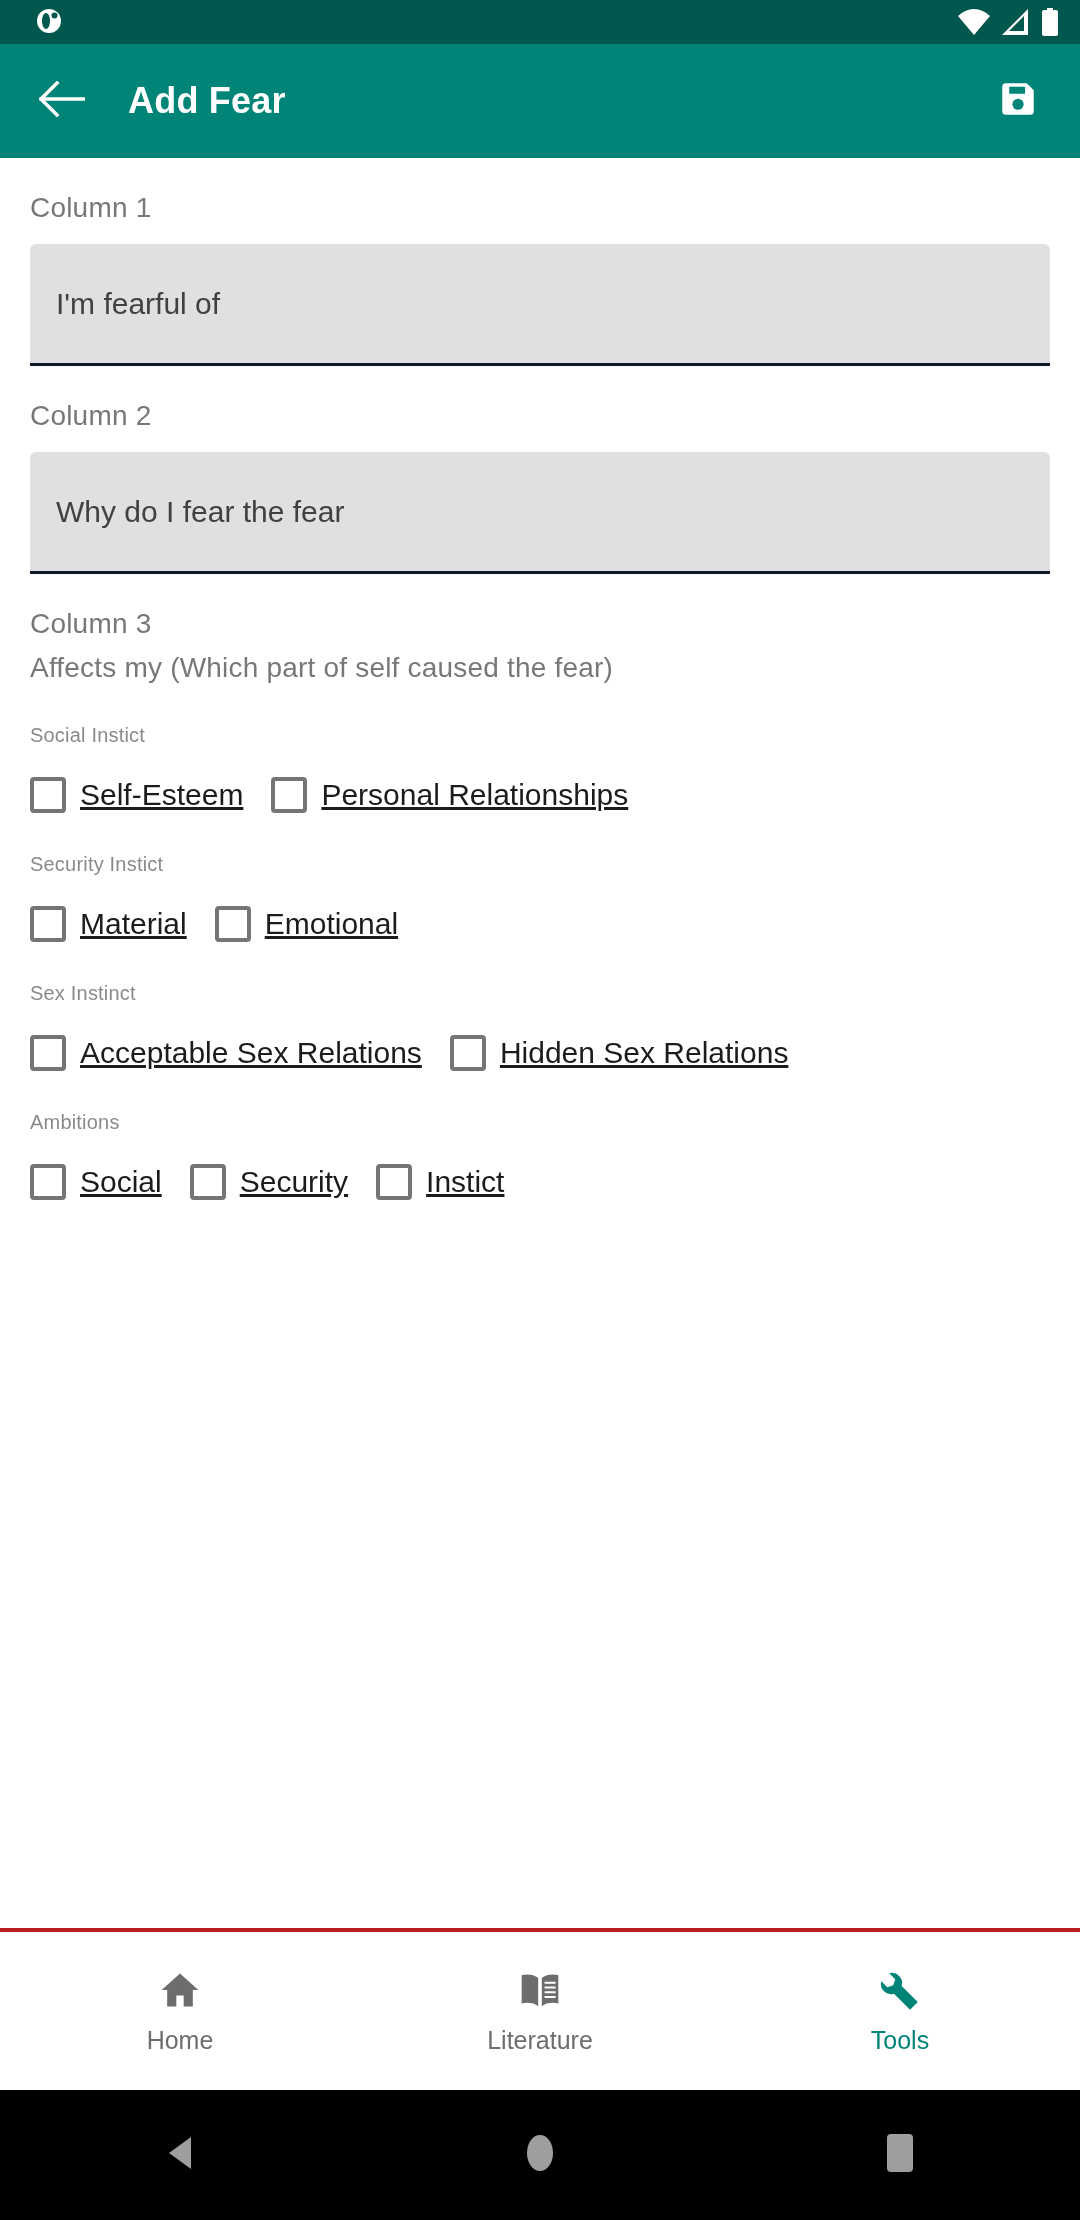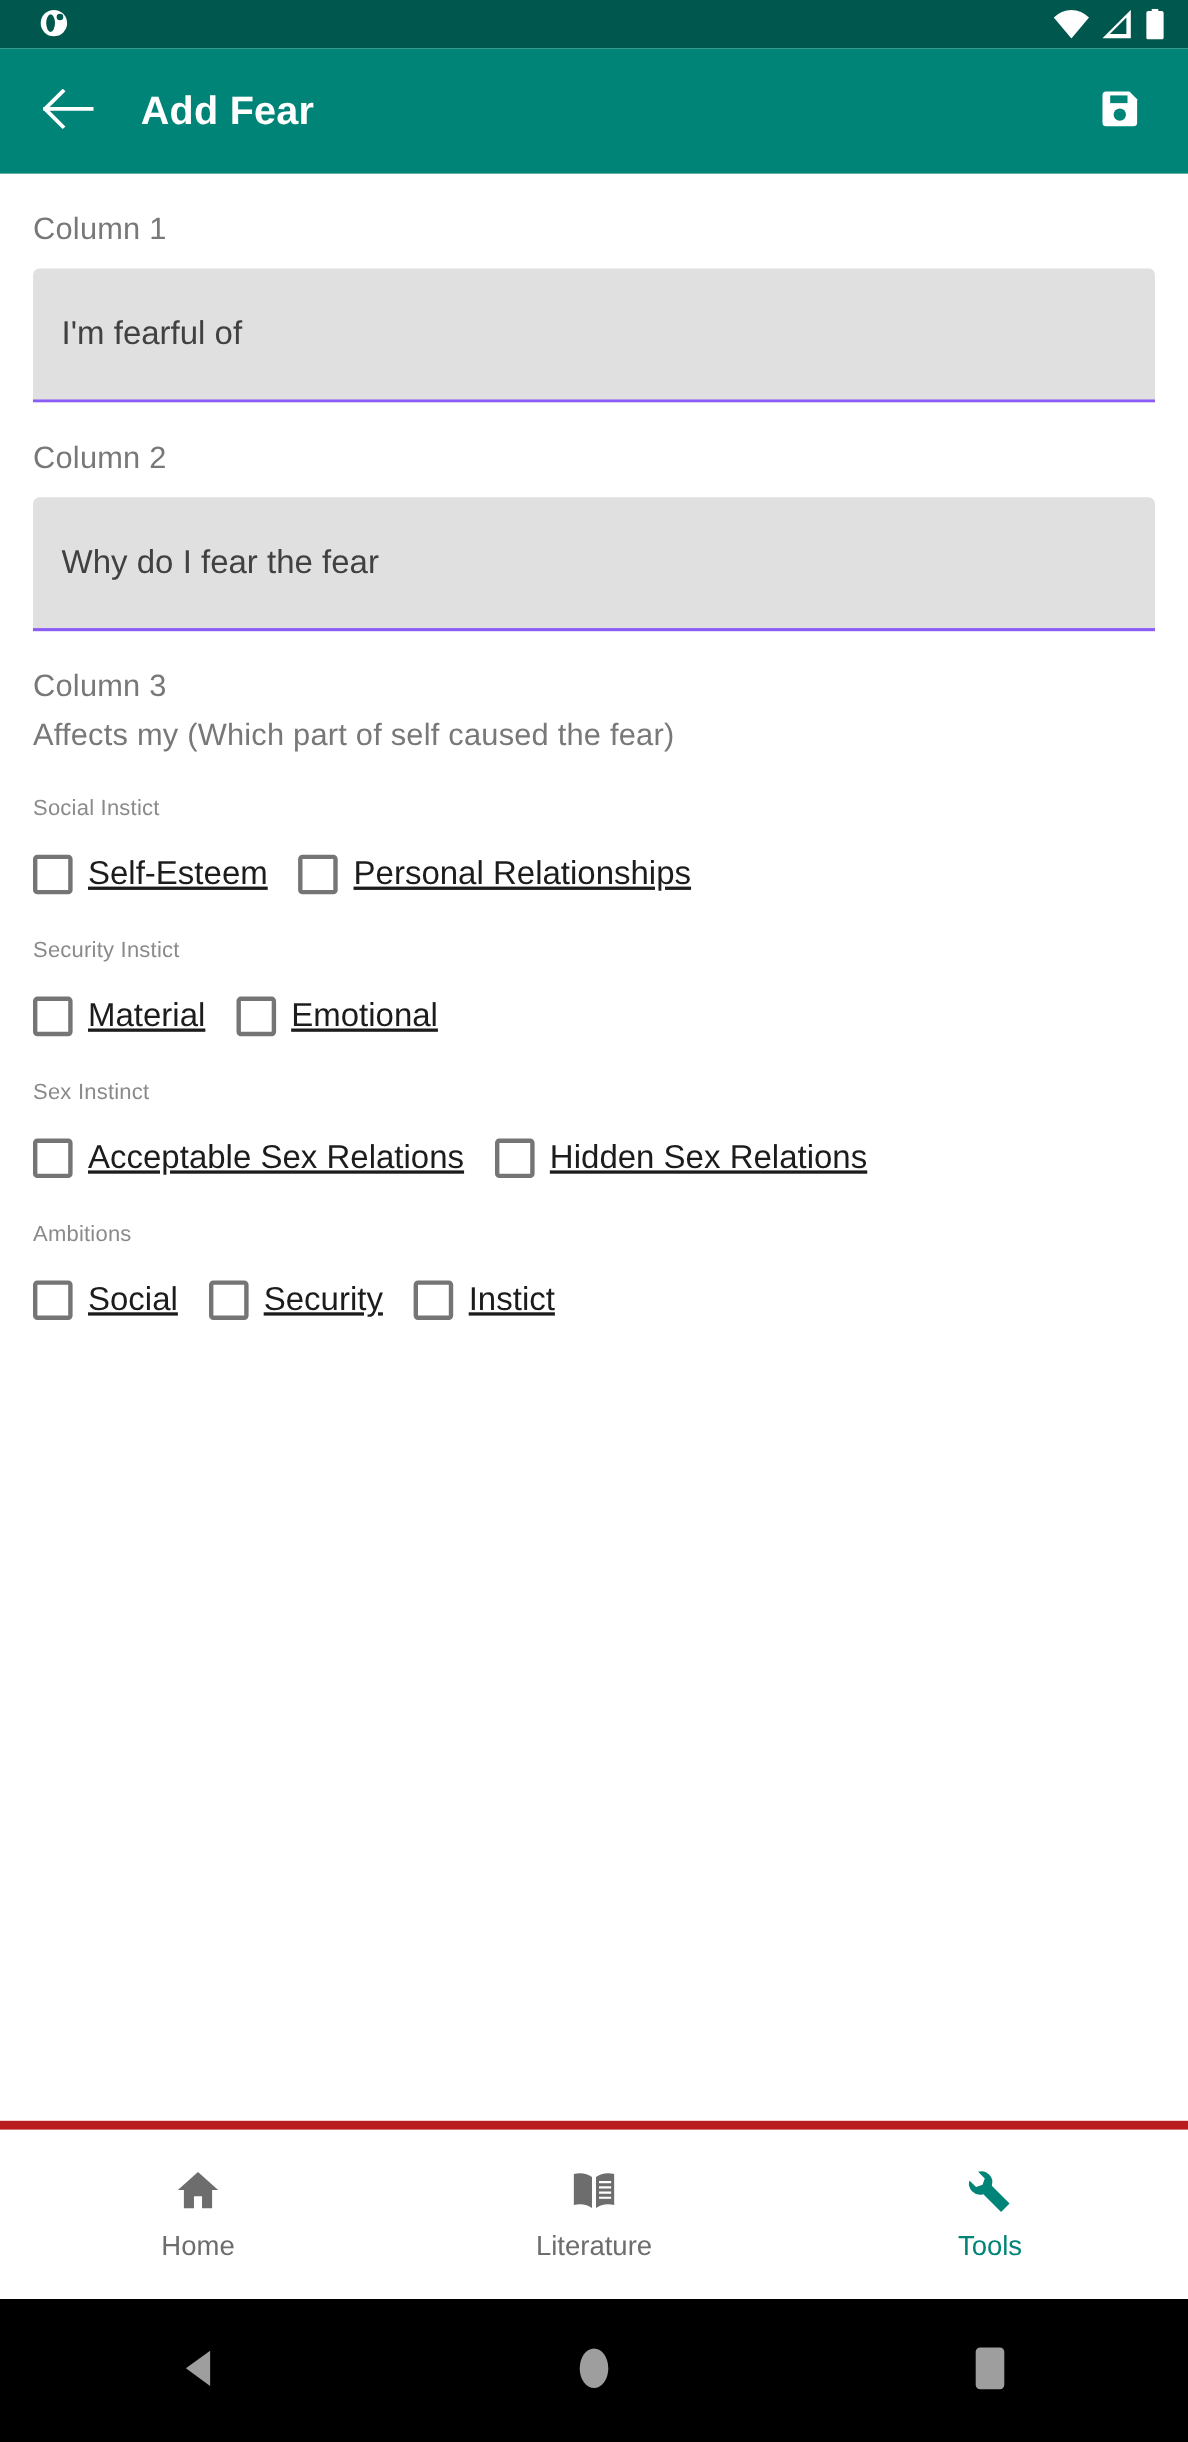--- a/index.html
+++ b/index.html
@@ -36,21 +36,21 @@
   #content{
     position:absolute; left:0; top:158px; right:0; bottom:292px;
     background:#fff; padding:0 30px; overflow:hidden;
   }
   .field-label{
     font-size:28px; color:#787878; margin-top:34px; margin-bottom:20px;
     letter-spacing:.2px;
   }
   .text-field{
     background:#e0e0e0; border-radius:6px 6px 0 0;
-    border-bottom:3px solid #8b5cf6;
+    border-bottom:3px solid #0f172a;
     height:122px; padding:0 26px;
     display:flex; align-items:center;
     cursor:text;
   }
   .text-field .ph{ font-size:30px; color:#414141; }
 
   #col3-label{ margin-bottom:12px; }
   #col3-sub{ font-size:28px; color:#787878; margin-bottom:2px; letter-spacing:.2px; }
 
   .group-title{
@@ -61,21 +61,21 @@
   .cb-item{ display:flex; align-items:center; cursor:pointer; margin-right:28px; }
   .cb-box{
     width:36px; height:36px; border:4px solid #757575; border-radius:4px;
     background:#fff; flex:0 0 auto;
   }
   .cb-label{ font-size:30px; color:#1c1c1c; margin-left:14px; white-space:nowrap;text-decoration:underline; }
 
   
   #bottom-nav{
     position:absolute; left:0; right:0; bottom:130px; height:162px;
-    background:#fff; border-top:8px solid #b91c1c;
+    background:#fff; border-top:4px solid #b91c1c;
     display:flex; align-items:center;
   }
   .nav-item{
     flex:1; display:flex; flex-direction:column; align-items:center;
     justify-content:center; gap:10px; cursor:pointer; height:100%;
   }
   .nav-label{ font-size:25px; color:#6d6d6d; }
   .nav-item.active .nav-label{ color:#018478; }
 
   

